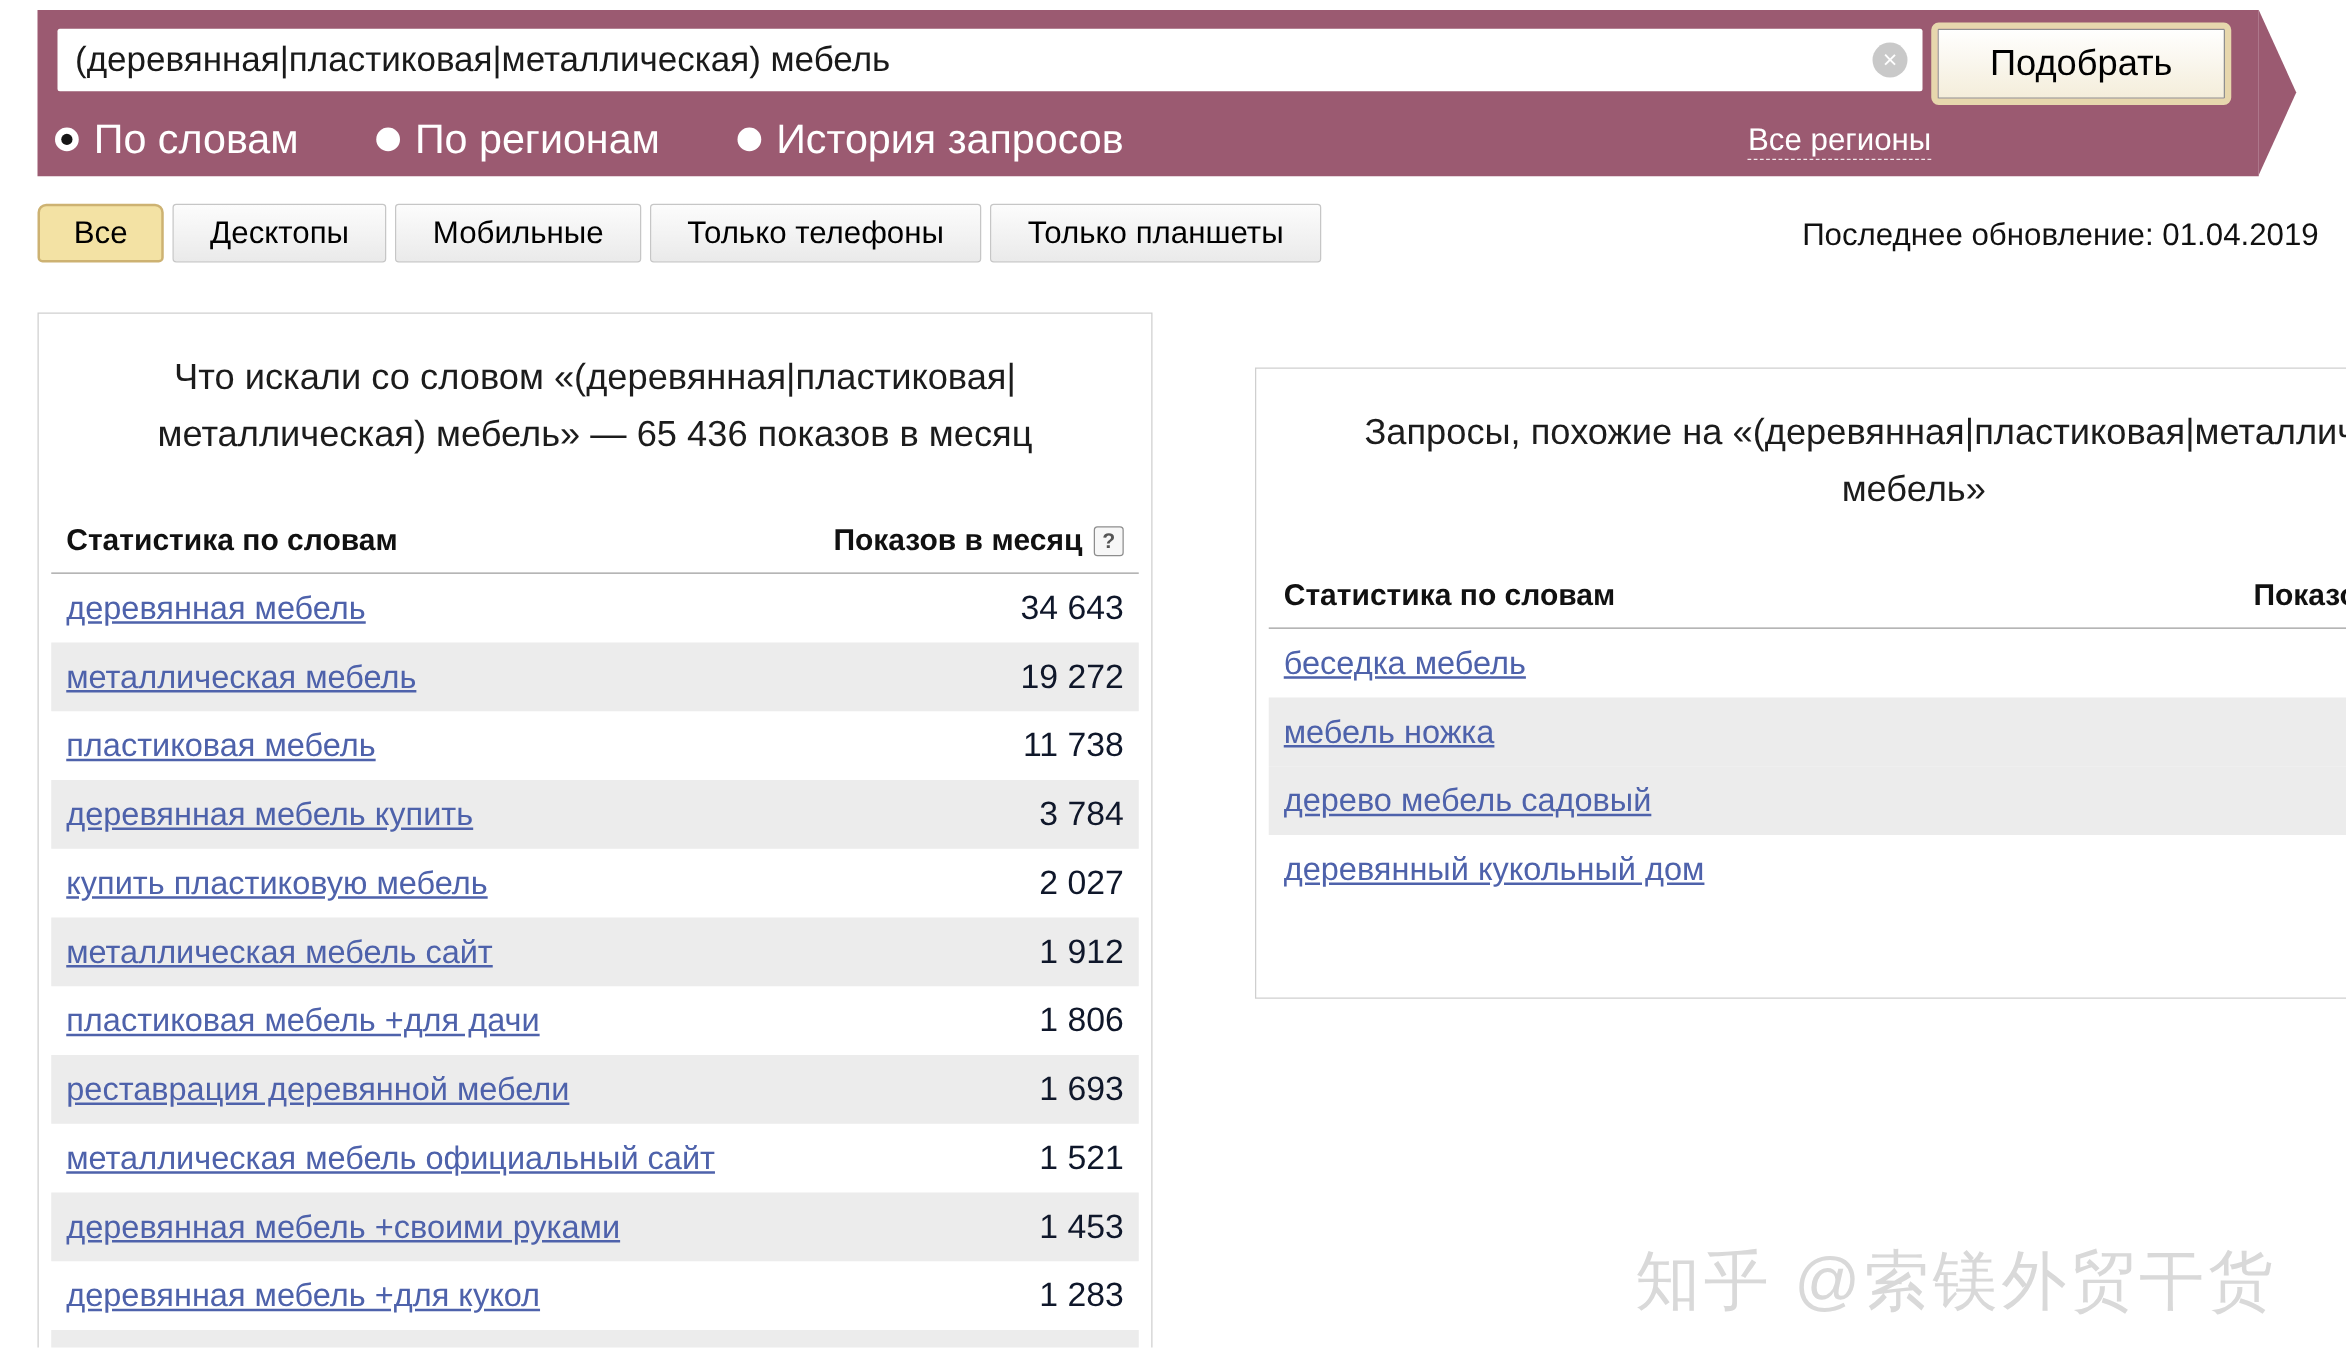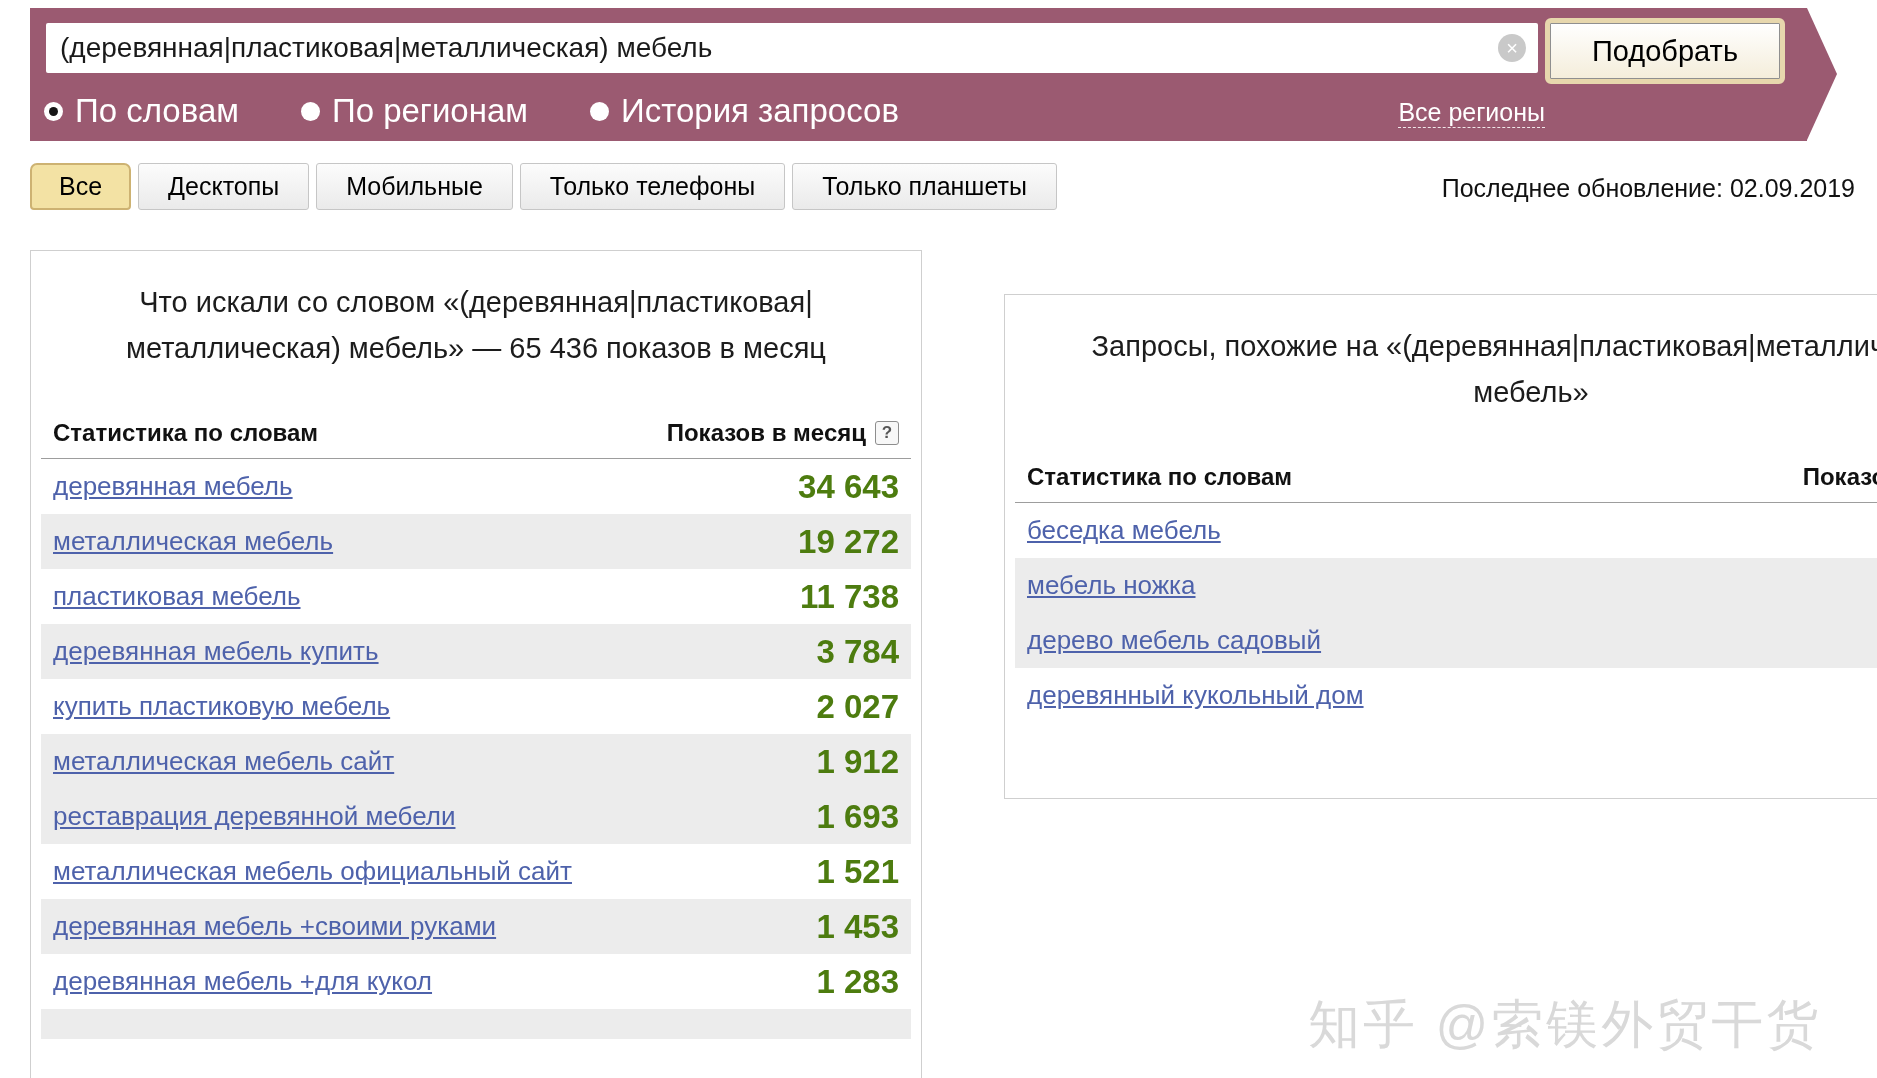--- a/index.html
+++ b/index.html
@@ -100,21 +100,21 @@
     text-align:center; cursor:pointer;
   }
   .row {
     display:flex; justify-content:space-between; align-items:center;
     height:55px; margin:0 10px; padding:0 12px;
   }
   .row.shaded { background:var(--row-shade,#ececec); }
   .row a.kw-link {
     color:var(--link,#4e62ab); font-size:26px; text-decoration:underline; cursor:pointer;
   }
-  .row .val { font-size:33px; color:#4d7c0f;font-weight:bold; }
+  .row .val { font-size:27px; color:#0f172a; }
   .row.partial { height:30px; }
 
   
   .watermark {
     position:absolute; left:1308px; top:978px; font-size:52px; letter-spacing:3px;
     color:#d9d9d9; text-shadow:1px 2px 1px #ffffff; white-space:nowrap;margin-top:12px;
   }
 </style>
 </head>
 <body style="--header-bar: #9b5a71; --button-border: #e7d7ad; --active-tab-bg: #f3e2a4; --active-tab-border: #cdb272; --link: #4e62ab; --row-shade: #ececec; --panel-border: #cfcfcf;">
@@ -148,21 +148,21 @@
 </div>
 
 <div class="tabs" id="tabs">
     <div class="tab active">Все</div>
     <div class="tab">Десктопы</div>
     <div class="tab">Мобильные</div>
     <div class="tab">Только телефоны</div>
     <div class="tab">Только планшеты</div>
   </div>
 
-<div class="last-update">Последнее обновление: 02.09.2019</div>
+<div class="last-update">Последнее обновление: 01.04.2019</div>
 
 <section class="panel left">
   <h2 class="panel-title">Что искали со словом «(деревянная|пластиковая|металлическая) мебель» — 65 436 показов в месяц</h2>
   <div class="cols-header">
     <span class="col-kw">Статистика по словам</span>
     <span class="col-imp">
       <span>Показов в месяц</span>
       <span class="help-icon">?</span>
     </span>
   </div>
@@ -184,20 +184,24 @@
         <span class="val">3 784</span>
       </div>
       <div class="row">
         <a class="kw-link">купить пластиковую мебель</a>
         <span class="val">2 027</span>
       </div>
       <div class="row shaded">
         <a class="kw-link">металлическая мебель сайт</a>
         <span class="val">1 912</span>
       </div>
+      <div class="row">
+        <a class="kw-link">пластиковая мебель +для дачи</a>
+        <span class="val">1 806</span>
+      </div>
       <div class="row shaded">
         <a class="kw-link">реставрация деревянной мебели</a>
         <span class="val">1 693</span>
       </div>
       <div class="row">
         <a class="kw-link">металлическая мебель официальный сайт</a>
         <span class="val">1 521</span>
       </div>
       <div class="row shaded">
         <a class="kw-link">деревянная мебель +своими руками</a>

